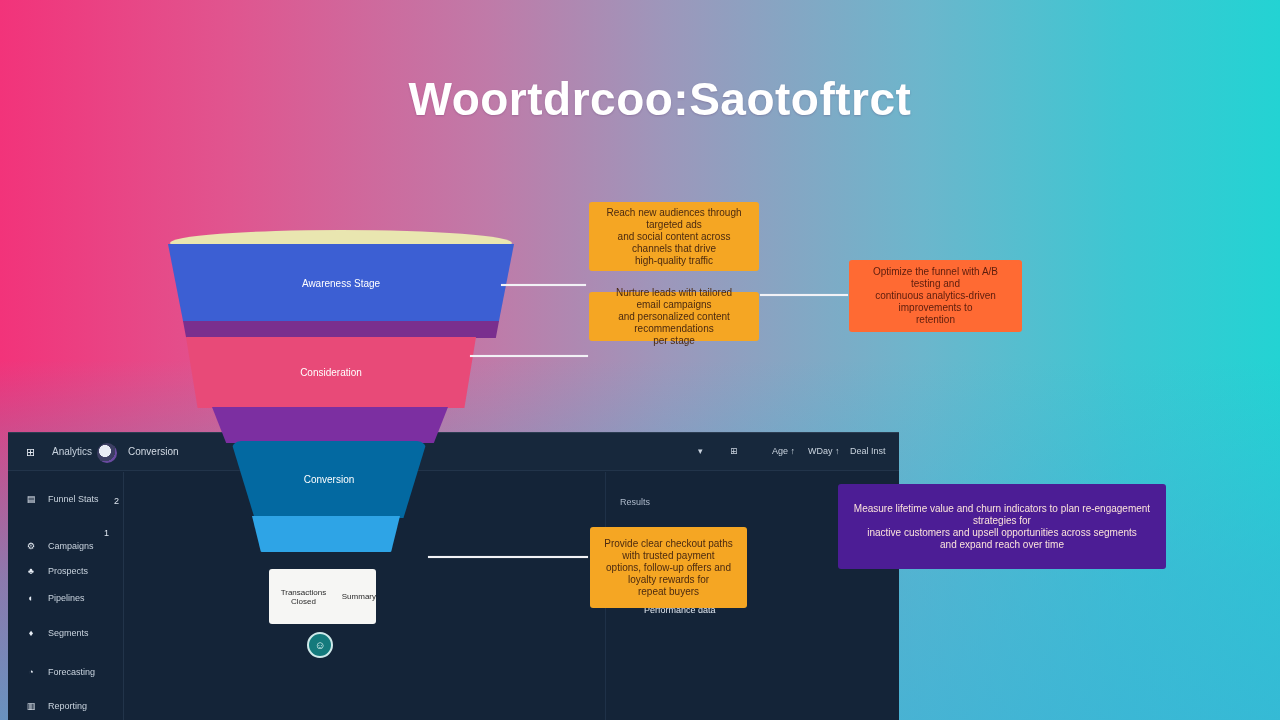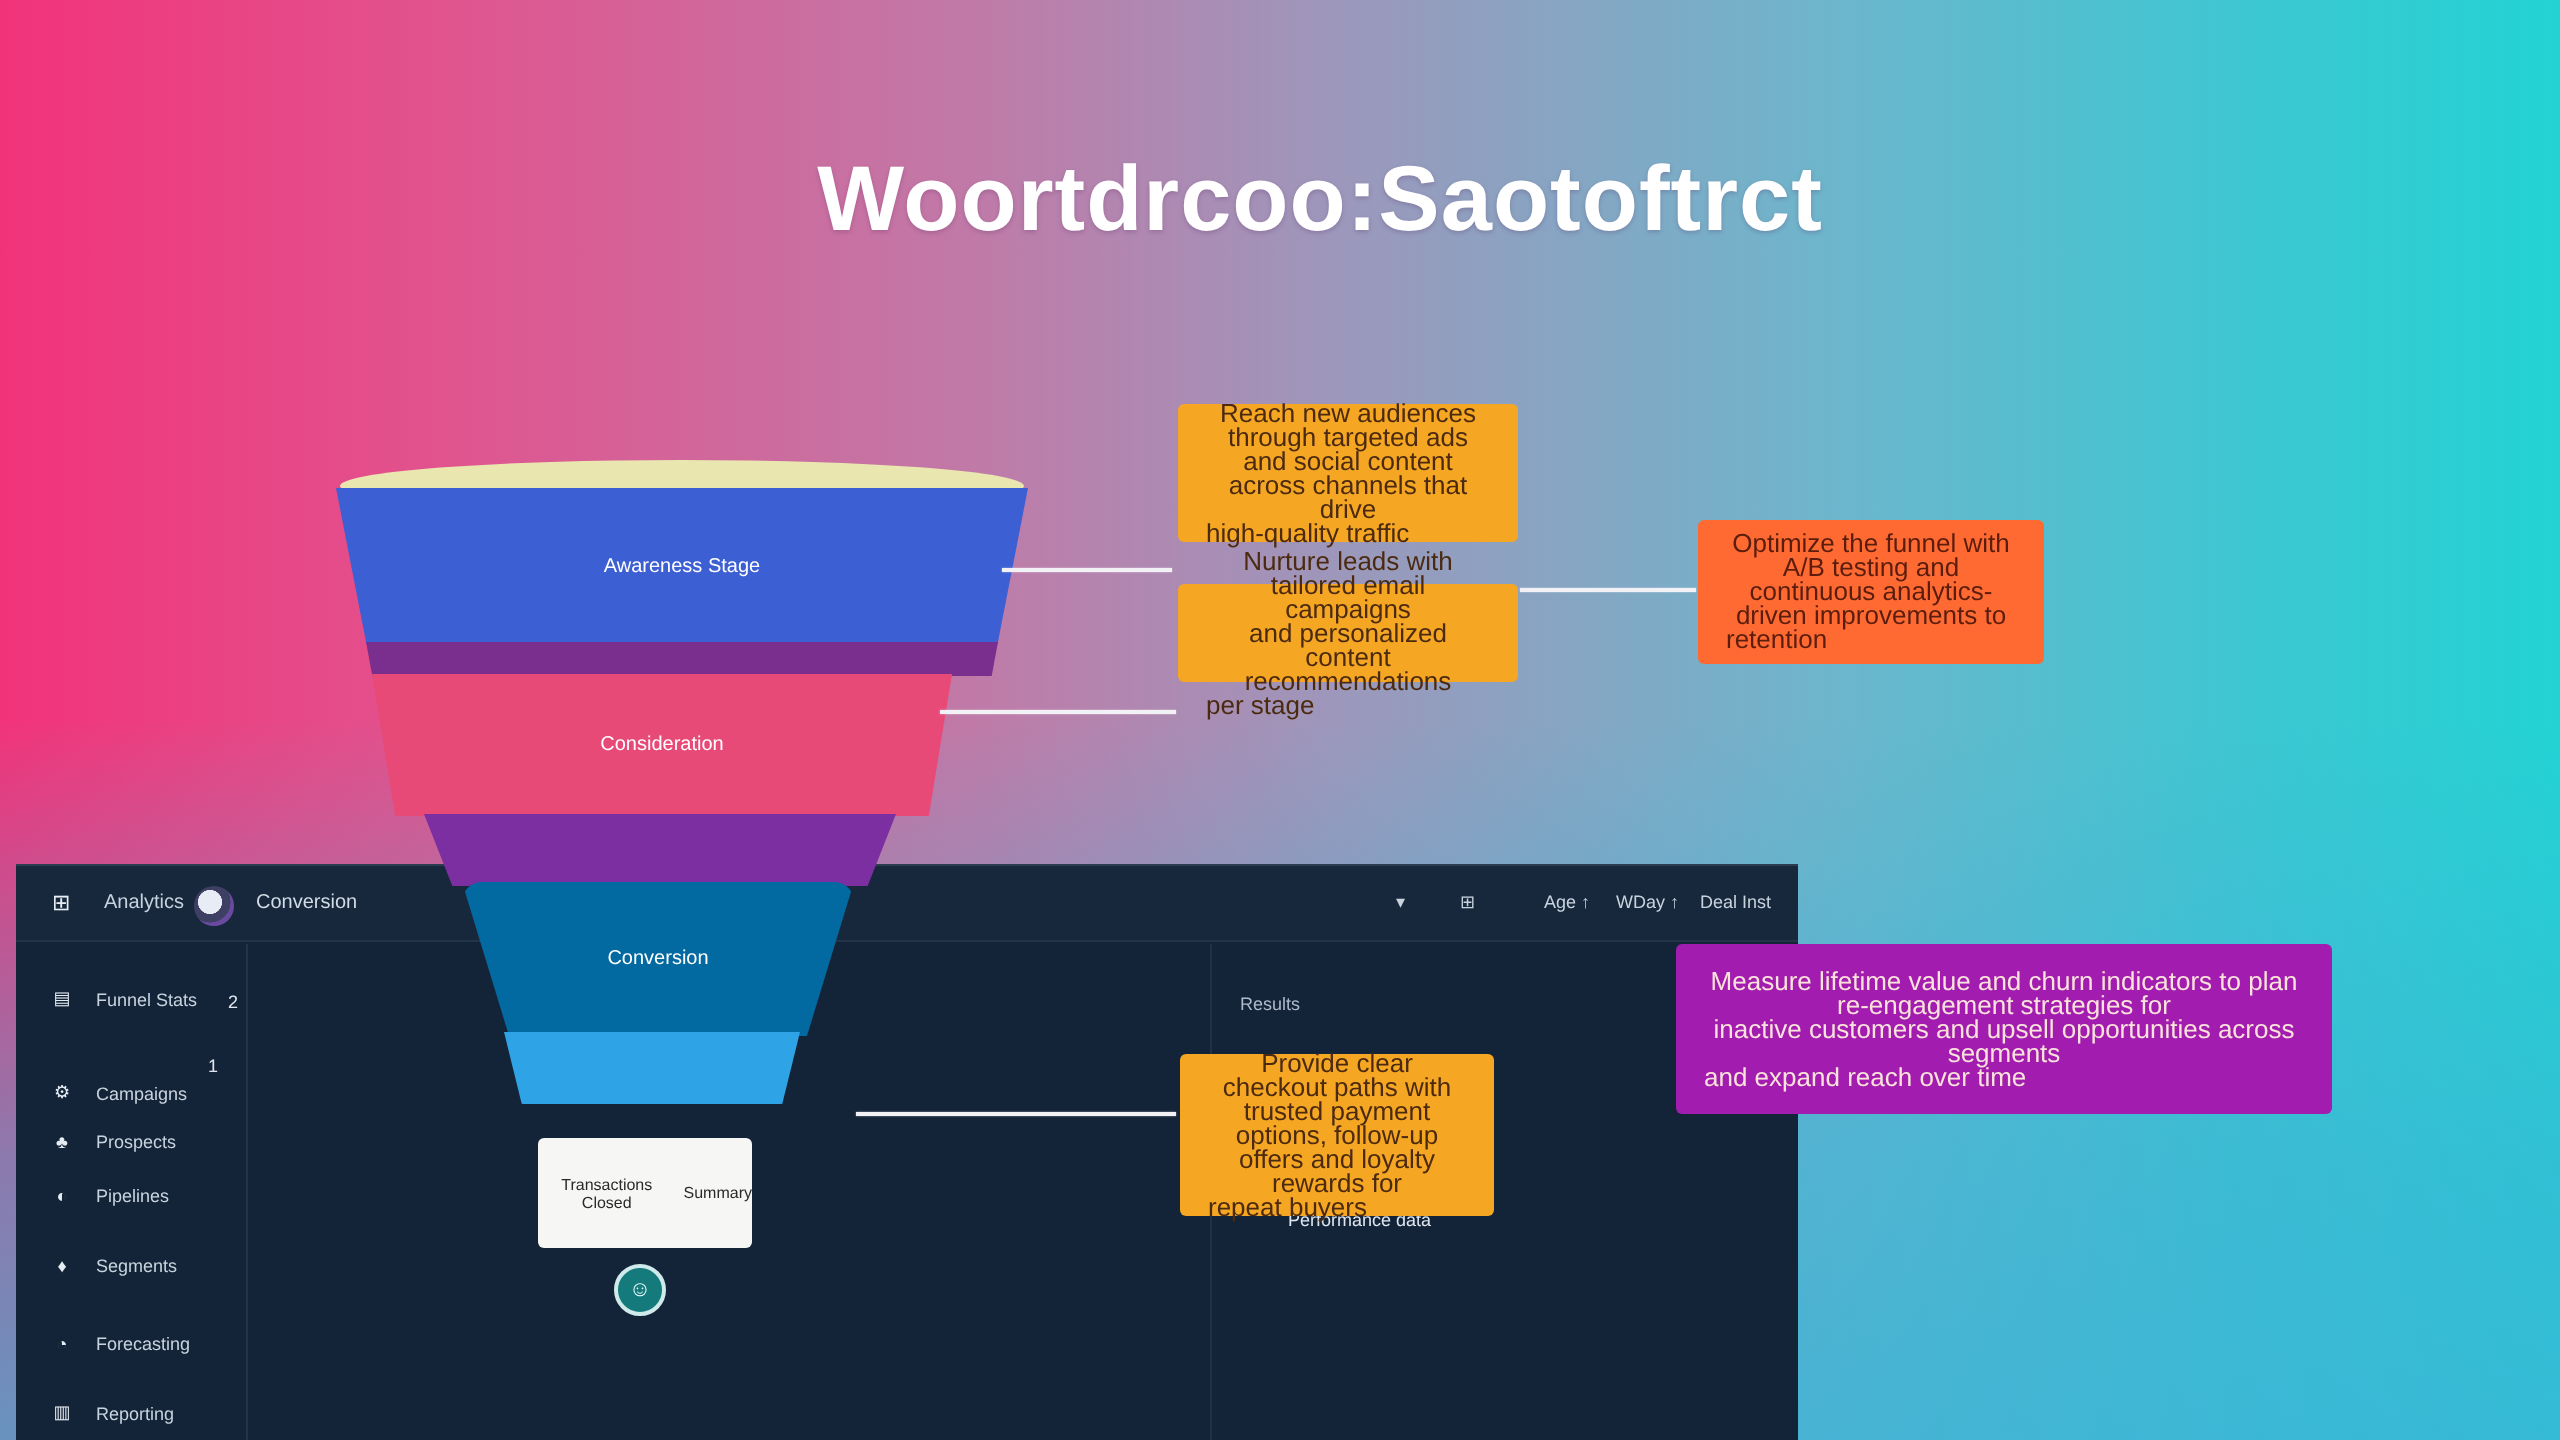--- a/index.html
+++ b/index.html
@@ -75,26 +75,26 @@
     position: absolute; left: 307px; top: 632px; width: 26px; height: 26px; border-radius: 50%;
     background: #147a7c; border: 2px solid #cfeaea;
     display: flex; align-items: center; justify-content: center; color: #e9fbfa; font-size: 11px;
   }
 
   
   .line { position: absolute; height: 2px; background: #f2f2f6; box-shadow: 0 0 1px rgba(255,255,255,0.6); }
 
   
   .card {
-    position: absolute; border-radius: 3px; font-size: 13px; line-height: 12px;
-    display: flex; flex-direction: column; justify-content: center; align-items: flex-start; text-align: center; padding: 6px 14px;
+    position: absolute; border-radius: 3px; font-size: 10px; line-height: 12px;
+    display: flex; flex-direction: column; justify-content: center; align-items: center; text-align: center; padding: 6px 14px;
   }
   .card.orange { background: #f5a623; color: #4b2a10; }
   .card.red { background: #ff6a33; color: #5b1d0d; }
-  .card.red2 { background: #a21caf; color: #fbe3db; }
+  .card.red2 { background: #4c1d95; color: #fbe3db; margin-top: 12px; }
 </style>
 </head>
 <body>
 
 <div class="bg-lower"></div>
 
 <h1 class="title">Woortdrcoo:Saotoftrct</h1>
 
 <div class="app">
   <div class="app-header">

